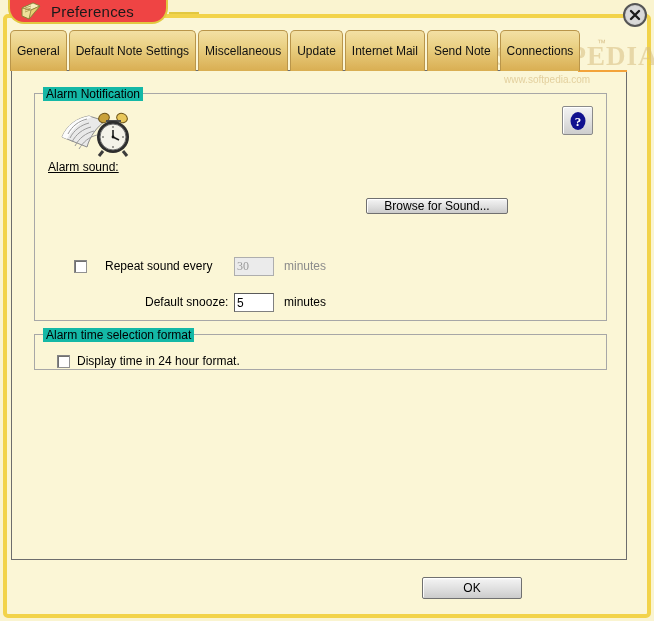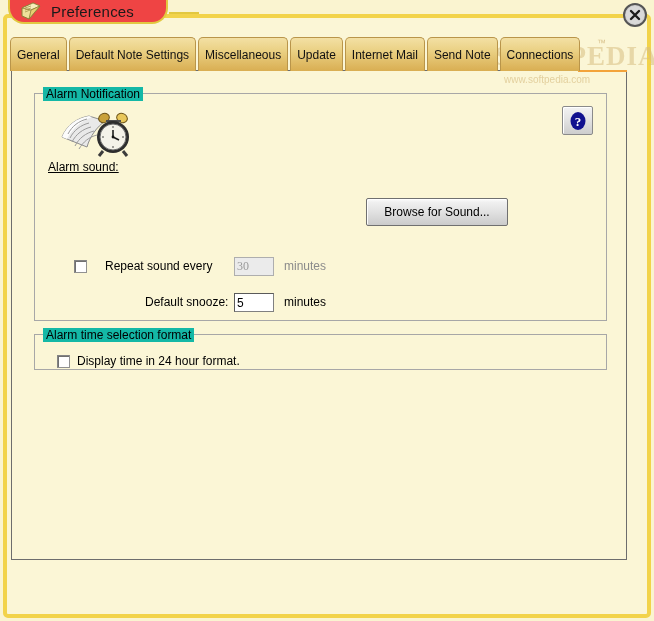--- a/index.html
+++ b/index.html
@@ -99,21 +99,21 @@
   #tabstrip {
     position: absolute;
     left: 10px;
     top: 42px;
     height: 29px;
     display: flex;
     align-items: flex-end;
     z-index: 12;
   }
   .tab {
-    height: 34px;
+    height: 41px;
     margin-right: 2px;
     padding: 0 6px;
     display: flex;
     align-items: center;
     justify-content: flex-start;
     font-size: 12px;
     color: #111;
     background: linear-gradient(to bottom, #f2dfa0 0%, #ecd083 35%, #dfb košt 100%);
     background: linear-gradient(to bottom, #f3e0a4 0%, #ead083 40%, #d9ae52 100%);
     border: 1px solid #b9954a;
@@ -262,21 +262,21 @@
     justify-content: center;
     font-size: 12px;
     color: #000;
     cursor: pointer;
     box-shadow: inset 1px 1px 0 rgba(255,255,255,.9);
   }
   #browse-btn {
     left: 331px;
     top: 104px;
     width: 142px;
-    height: 28px;
+    height: 16px;
   }
   #ok-btn {
     position: absolute;
     left: 422px;
     top: 577px;
     width: 100px;
     height: 22px;
     z-index: 20;
   }
 
@@ -431,20 +431,23 @@
     </div>
 
     <div class="groupbox" id="gb-time-format">
       <div class="gb-title">Alarm time selection format</div>
       <div class="checkbox" id="cb-24h"></div>
       <div class="lbl" style="left:42px; top:19px;">Display time in 24 hour format.</div>
     </div>
 
   </div>
 
+  <div class="pushbtn" id="ok-btn">
+    <span>OK</span>
+  </div>
 
   <div id="titlebar">
     <div class="note-icon">
       <svg width="22" height="19" viewBox="0 0 22 19">
         <path d="M2 6 L13 1 L20 4 L9 17 L2 14 Z" fill="#efe09a" stroke="#8c7b35" stroke-width="1"></path>
         <path d="M2 6 L13 1 L20 4 L11 8 Z" fill="#f7eebb" stroke="#8c7b35" stroke-width=".8"></path>
         <path d="M11 8 L20 4 L9 17 Z" fill="#e6cf72" stroke="#8c7b35" stroke-width=".8"></path>
         <g stroke="#9c8a41" stroke-width=".7">
           <line x1="5" y1="6" x2="11" y2="4"></line>
           <line x1="5" y1="8" x2="11" y2="6"></line>

